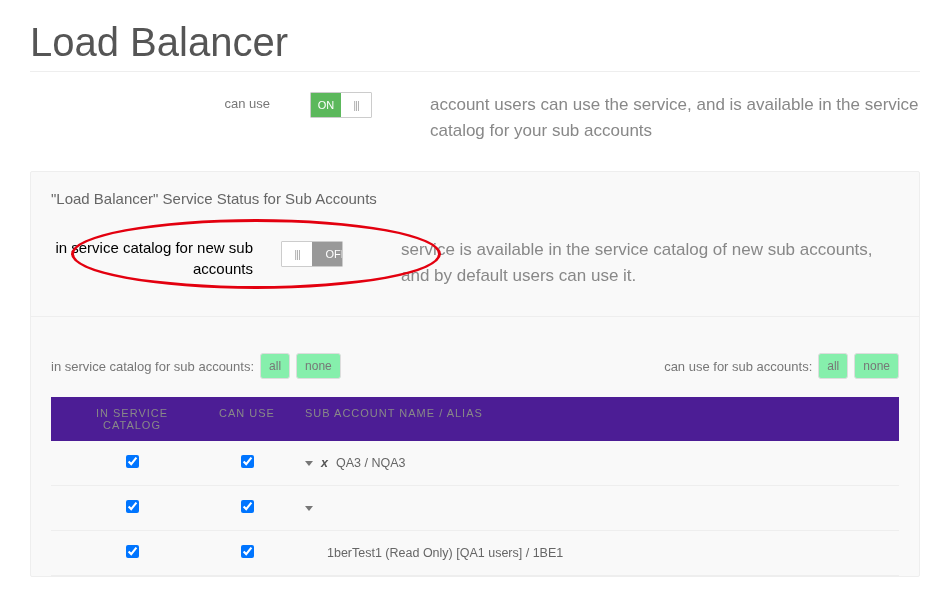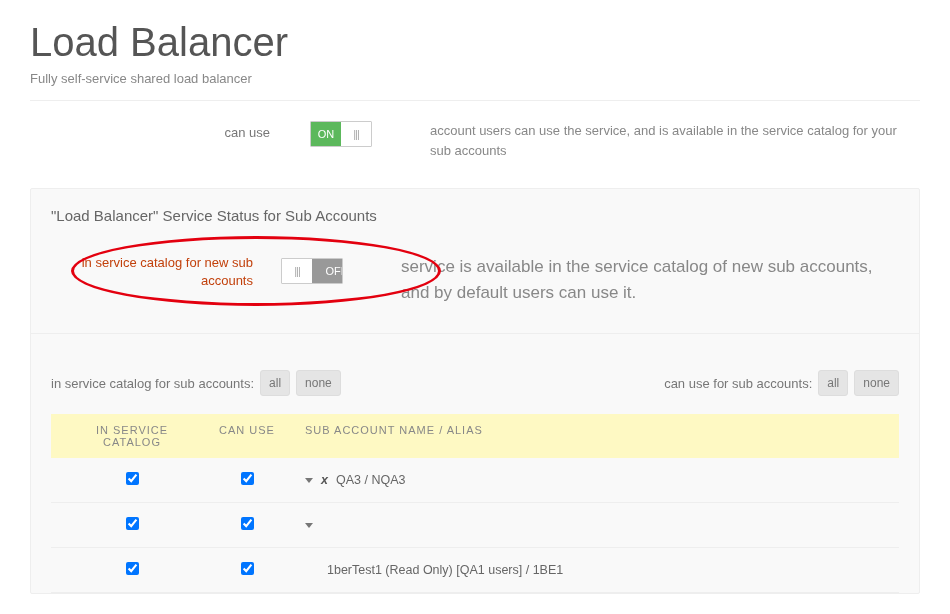--- a/index.html
+++ b/index.html
@@ -42,21 +42,21 @@
     color: #777;
     padding-top: 4px;
     font-size: 13px;
   }
   .row-canuse .control {
     width: 120px;
   }
   .row-canuse .desc {
     flex: 1;
     color: #888;
-    font-size: 13px;
+    font-size: 17px;
     line-height: 1.5;
   }
   
   .toggle {
     display: inline-flex;
     height: 26px;
     border-radius: 1px;
     overflow: hidden;
     border: 1px solid #ccc;
     font-size: 11px;
@@ -91,22 +91,22 @@
   .row-insvc {
     display: flex;
     align-items: flex-start;
     margin-bottom: 28px;
     position: relative;
   }
   .row-insvc .label {
     width: 230px;
     text-align: right;
     padding-right: 28px;
-    color: #c2410c;
-    font-size: 13px;
+    color: #000000;
+    font-size: 15px;
     line-height: 1.4;
   }
   .row-insvc .control { width: 120px; padding-top: 4px; }
   .row-insvc .desc {
     flex: 1;
     color: #888;
     font-size: 17px;
     line-height: 1.5;
   }
   
@@ -132,33 +132,33 @@
     color: #777;
     margin-top: 36px;
   }
   .filter-bar .group { display: flex; align-items: center; gap: 6px; }
   .mini-btn {
     display: inline-flex;
     align-items: center;
     height: 26px;
     padding: 0 8px;
     border: 1px solid #ddd;
-    background: #e5e5e5;
+    background: #86efac;
     color: #777;
     font-size: 12px;
     border-radius: 3px;
     cursor: pointer;
   }
   
   .tbl {
     width: 100%;
     font-size: 12.5px;
   }
   .tbl-head {
-    background: #fef9c3;
+    background: #4c1d95;
     display: flex;
     padding: 10px 16px;
     color: #888;
     letter-spacing: 1px;
     font-size: 11px;
   }
   .col-insvc { width: 130px; text-align:center; }
   .col-canuse { width: 100px; text-align:center; }
   .col-name { flex: 1; padding-left: 8px; }
   .tbl-body {
@@ -190,21 +190,20 @@
   
   .tbl-body::-webkit-scrollbar { width: 14px; }
   .tbl-body::-webkit-scrollbar-track { background: #f0f0f0; }
   .tbl-body::-webkit-scrollbar-thumb { background: #c5c5c5; }
 </style>
 </head>
 <body>
 
 <div class="page">
   <h1 class="page-title">Load Balancer</h1>
-  <div class="subtitle">Fully self-service shared load balancer</div>
   <div class="hr"></div>
 
   <div class="row-canuse">
     <div class="label">can use</div>
     <div class="control">
       <div class="toggle on">
         <div class="half a">ON</div>
         <div class="half b grip">|||</div>
       </div>
     </div>

